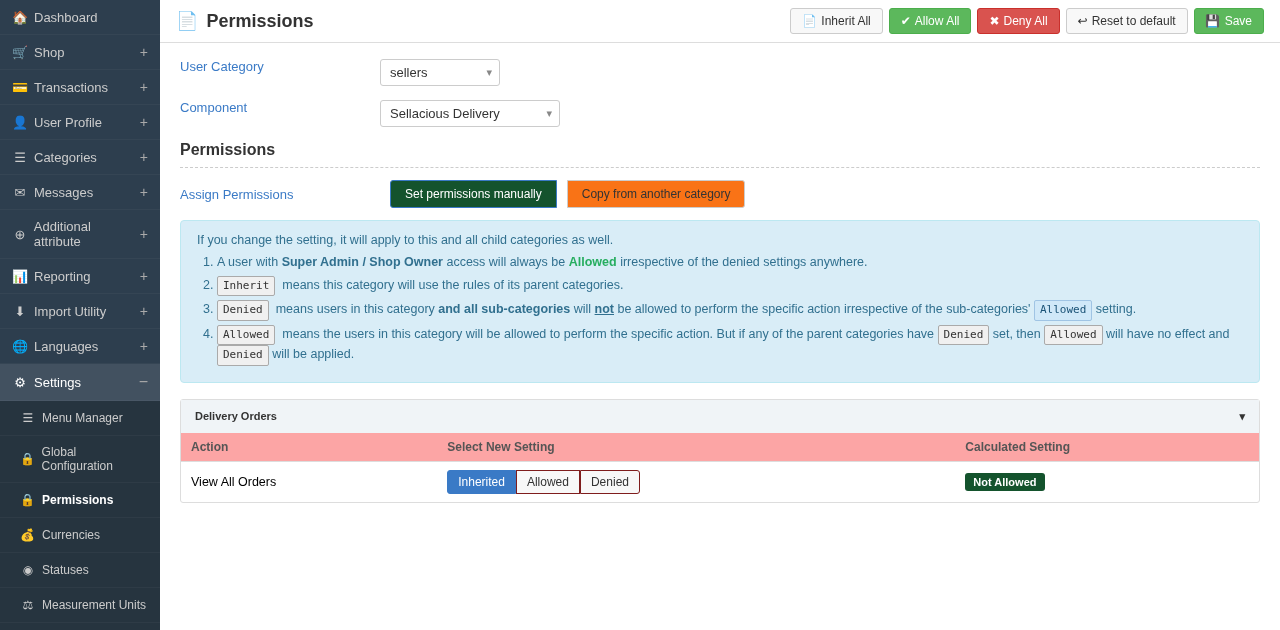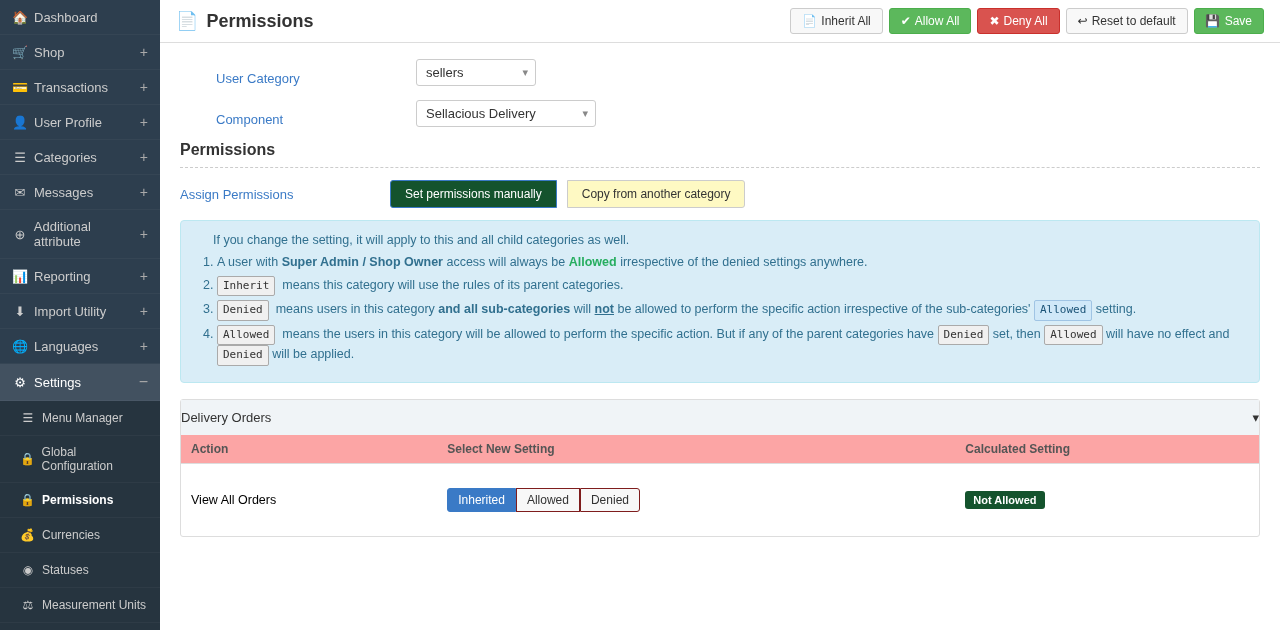--- a/index.html
+++ b/index.html
@@ -88,23 +88,22 @@
     
     #content {
       flex: 1;
       overflow-y: auto;
       padding: 16px 20px;
       background: #fff;
     }
 
     .form-row {
       display: flex;
-      align-items: flex-end;
+      align-items: flex-start;
       margin-bottom: 14px;
-      margin-left: 36px;
     }
     .form-label {
       width: 200px;
       color: #3a7ac6;
       font-size: 13px;
     }
     .form-select-wrap {
       position: relative;
       display: inline-flex;
       align-items: center;
@@ -148,42 +147,42 @@
     .assign-label {
       width: 200px;
       color: #3a7ac6;
       font-size: 13px;
     }
     .tab-btn {
       padding: 6px 14px;
       font-size: 12px;
       border: 1px solid #ccc;
       cursor: pointer;
-      background: #fef9c3;
+      background: #f97316;
       color: #333;
     }
     .tab-btn.active {
       background: #14532d;
       color: #fff;
       border-color: #3a7ac6;
     }
     .tab-btn:first-of-type { border-radius: 3px 0 0 3px; }
     .tab-btn:last-of-type { border-radius: 0 3px 3px 0; }
 
     
     .info-box {
       background: #d9edf7;
       border: 1px solid #bce8f1;
       border-radius: 4px;
       padding: 12px 16px;
       margin-bottom: 16px;
       font-size: 12.5px;
       color: #31708f;
     }
-    .info-box p { margin-bottom: 6px; margin-left: 16px; }
+    .info-box p { margin-bottom: 6px; }
     .info-box .please-note { font-weight: bold; margin-bottom: 6px; }
     .info-box ol { padding-left: 20px; }
     .info-box li { margin-bottom: 4px; line-height: 1.5; }
     .tag {
       display: inline-block;
       padding: 1px 5px;
       border: 1px solid #aaa;
       border-radius: 2px;
       font-size: 11px;
       background: #f0f0f0;
@@ -194,43 +193,43 @@
     .text-green { color: #27ae60; font-weight: bold; }
 
     
     .perm-section {
       border: 1px solid #ddd;
       border-radius: 3px;
       margin-top: 8px;
     }
     .perm-section-header {
       background: #f0f4f7;
-      padding: 10px 0;
+      padding: 10px 14px;
       display: flex;
       align-items: center;
       justify-content: space-between;
-      font-weight: normal;
-      font-size: 13px;
+      font-weight: bold;
+      font-size: 11px;
       color: #333;
       cursor: pointer;
     }
     .perm-table {
       width: 100%;
       border-collapse: collapse;
     }
     .perm-table th {
       background: #fca5a5;
       padding: 7px 10px;
       text-align: left;
       font-size: 12px;
       color: #555;
       border-bottom: 1px solid #ddd;
     }
     .perm-table td {
-      padding: 24px 10px;
+      padding: 8px 10px;
       border-bottom: 1px solid #eee;
       font-size: 12.5px;
     }
     .perm-table tr:last-child td { border-bottom: none; }
 
     .setting-btns { display: flex; gap: 0; }
     .setting-btn {
       padding: 4px 10px;
       font-size: 12px;
       border: 1px solid #7f1d1d;

